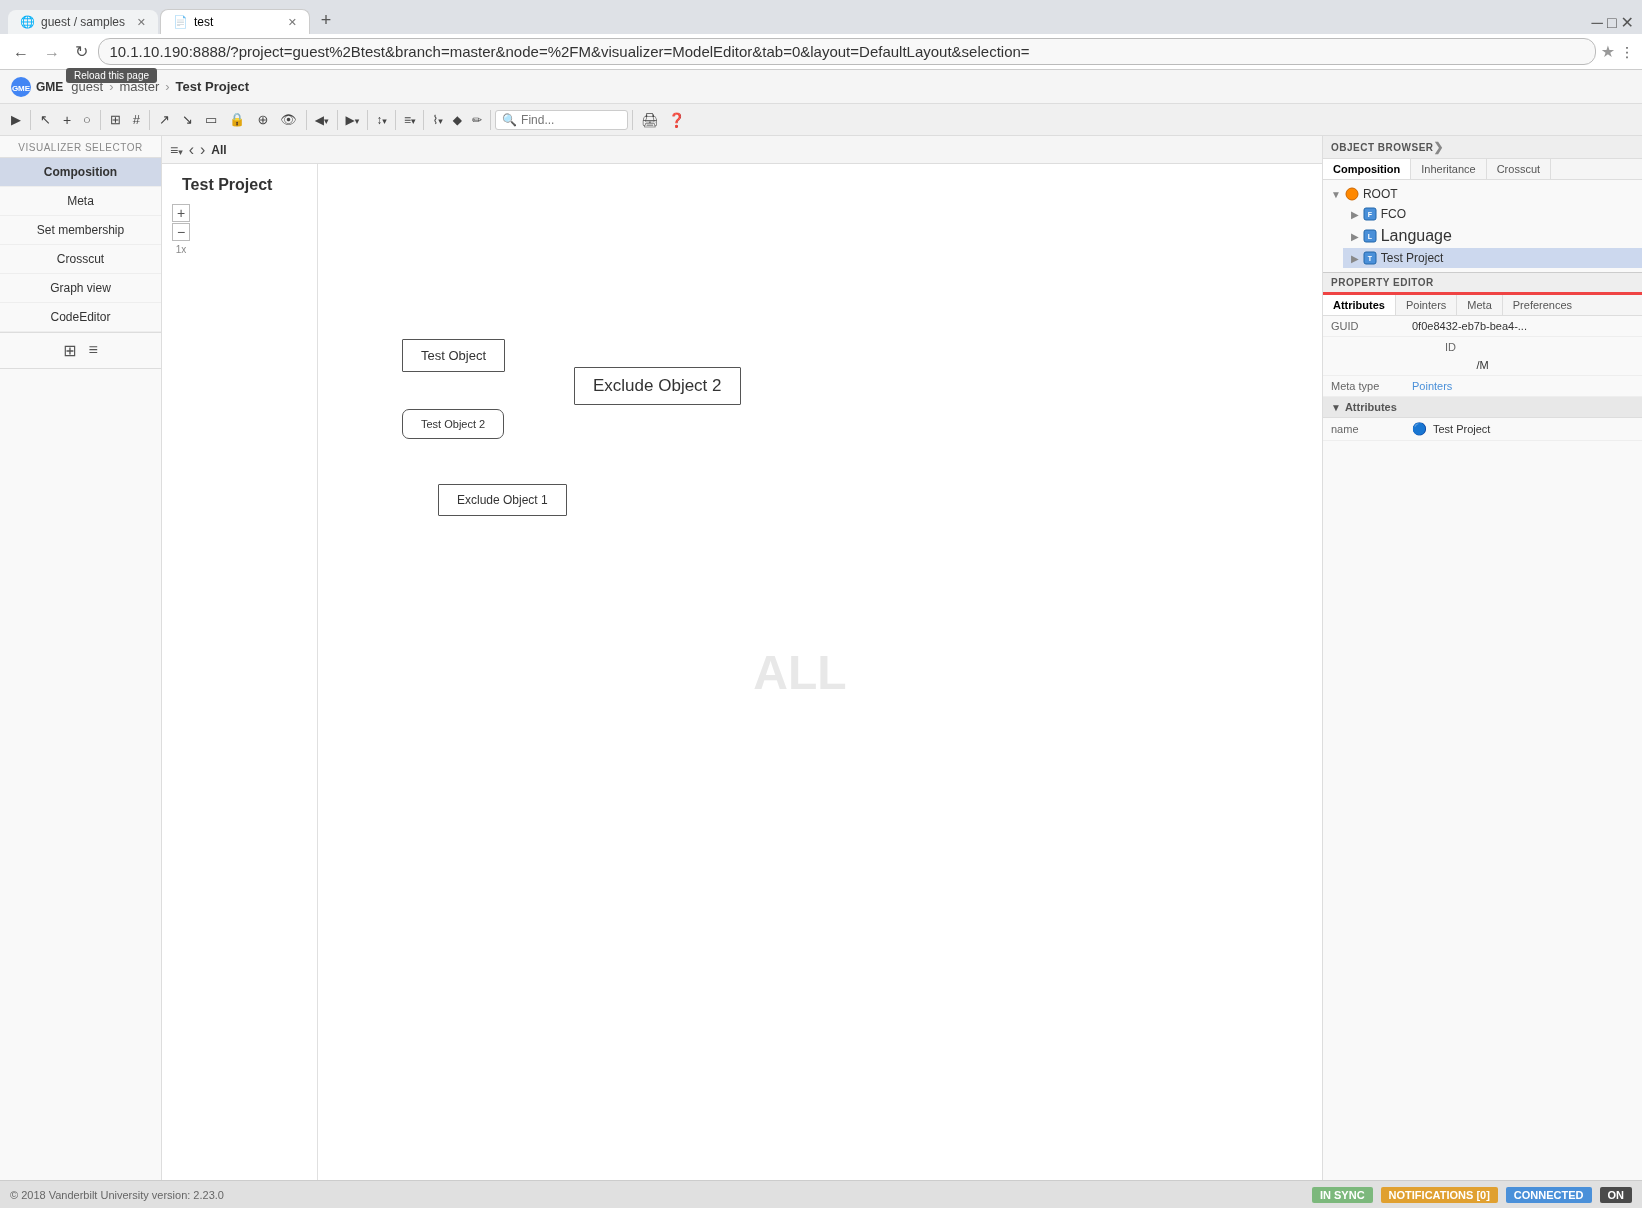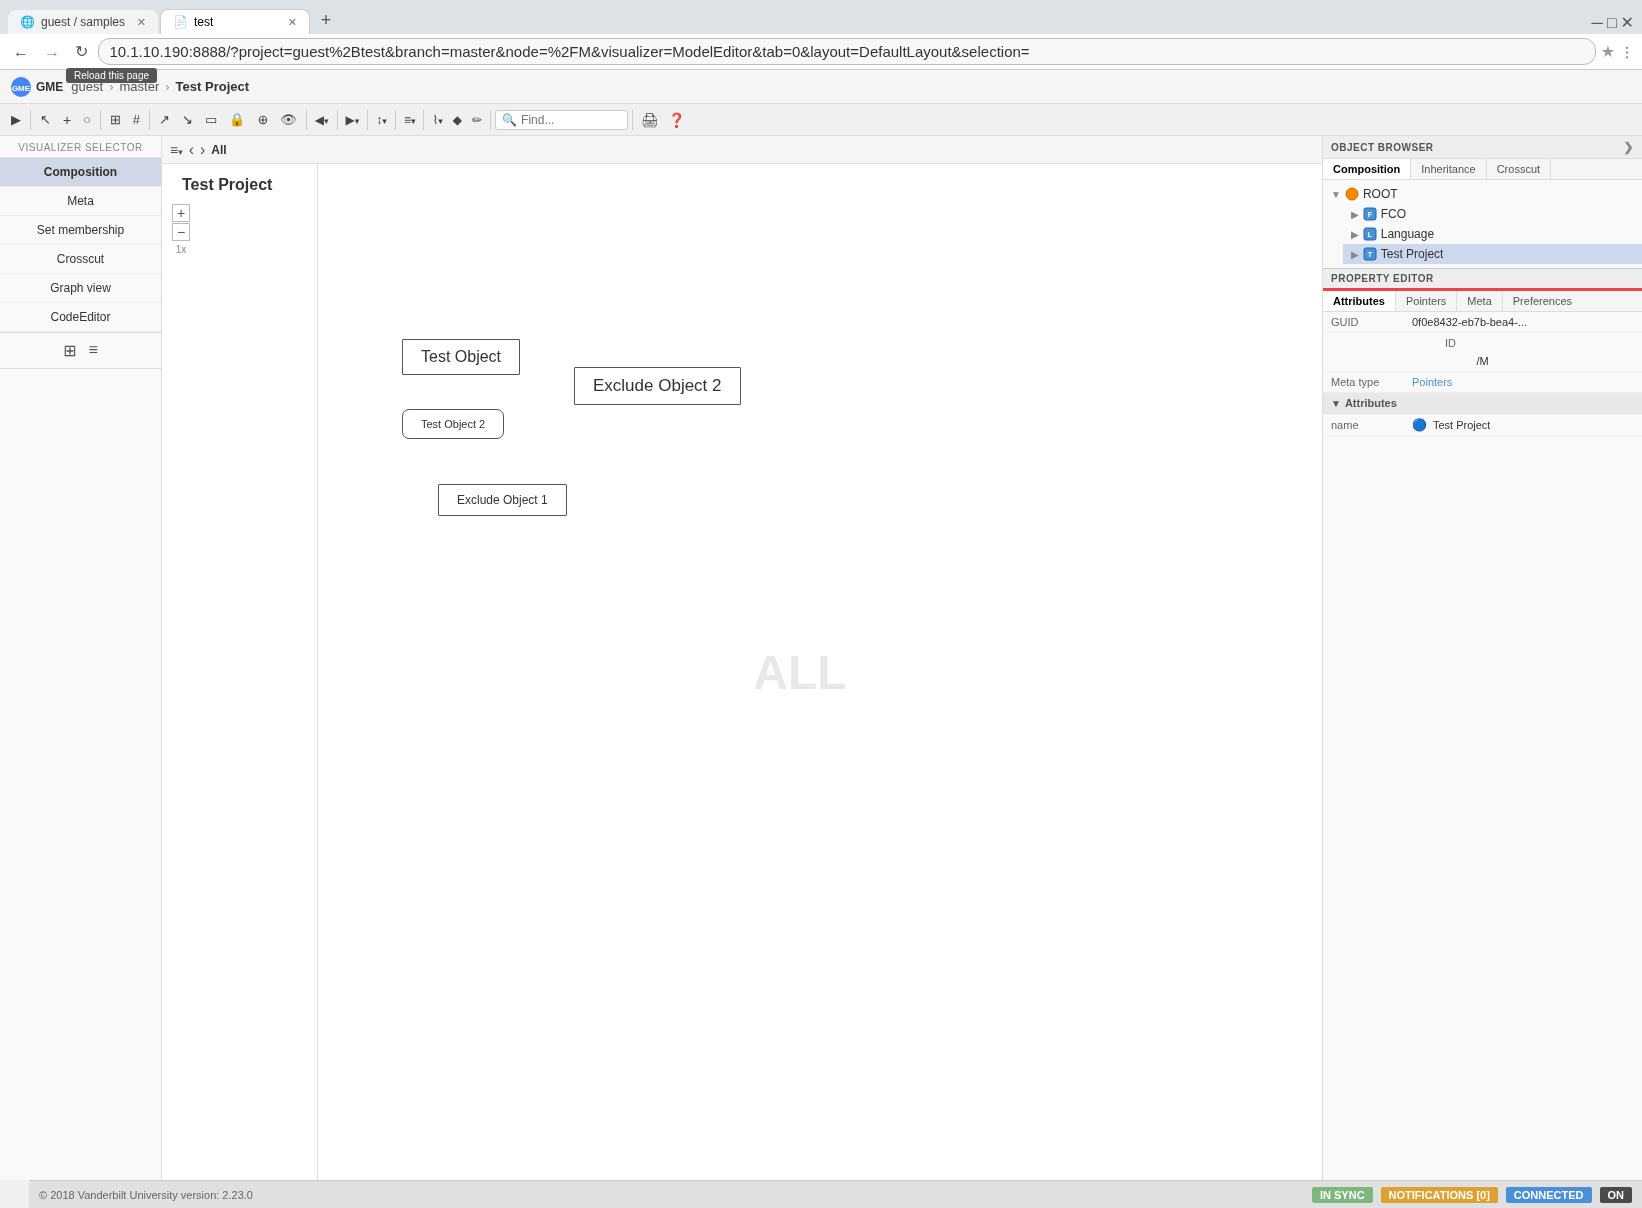--- a/index.html
+++ b/index.html
@@ -129,33 +129,33 @@
       <div style="position:absolute;top:12px;left:20px;font-size:16px;font-weight:bold;color:#333;">Test Project</div>
 
       <div style="position:absolute;top:40px;left:10px;display:flex;flex-direction:column;align-items:center;gap:1px;">
         <button style="width:18px;height:18px;background:#fff;border:1px solid #bbb;cursor:pointer;font-size:14px;display:flex;align-items:center;justify-content:center;color:#555;padding:0;">+</button>
         <button style="width:18px;height:18px;background:#fff;border:1px solid #bbb;cursor:pointer;font-size:14px;display:flex;align-items:center;justify-content:center;color:#555;padding:0;">−</button>
         <span style="font-size:10px;color:#888;margin-top:2px;">1x</span>
       </div>
 
       <div style="position:absolute;left:155px;top:0;bottom:0;width:1px;background:#e0e0e0;"></div>
 
-      <div style="position:absolute;top:175px;left:240px;border:1.5px solid #555;background:#fff;padding:8px 18px;font-size:16px;color:#333;cursor:pointer;border-radius:1px;">Test Object</div>
+      <div style="position:absolute;top:175px;left:240px;border:1.5px solid #555;background:#fff;padding:8px 18px;font-size:13px;color:#333;cursor:pointer;border-radius:1px;">Test Object</div>
       <div style="position:absolute;top:203px;left:412px;border:1.5px solid #555;background:#fff;padding:8px 18px;font-size:17px;color:#333;cursor:pointer;border-radius:1px;">Exclude Object 2</div>
       <div style="position:absolute;top:245px;left:240px;border:1.5px solid #555;background:#fff;padding:8px 18px;font-size:11px;color:#333;cursor:pointer;border-radius:7px;">Test Object 2</div>
       <div style="position:absolute;top:320px;left:276px;border:1.5px solid #555;background:#fff;padding:8px 18px;font-size:12px;color:#333;cursor:pointer;border-radius:1px;">Exclude Object 1</div>
 
       <div style="position:absolute;font-size:48px;color:#e8e8e8;font-weight:bold;top:50%;left:55%;transform:translate(-50%,-50%);pointer-events:none;">ALL</div>
     </div>
   </div>
 
   <div style="width:320px;background:#f9f9f9;border-left:1px solid #ddd;display:flex;flex-direction:column;flex-shrink:0;">
 
     <div style="border-bottom:1px solid #ccc;">
-      <div style="font-size:10px;font-weight:bold;text-transform:uppercase;letter-spacing:0.5px;color:#555;padding:4px 8px;background:#eeeeee;border-bottom:1px solid #ddd;display:flex;align-items:center;justify-content:space-between;">
+      <div style="font-size:10px;font-weight:bold;text-transform:uppercase;letter-spacing:0.5px;color:#555;padding:4px 8px;background:#eeeeee;border-bottom:1px solid #ddd;display:flex;align-items:center;justify-content:flex-start;">
         <span>OBJECT BROWSER</span>
         <span style="cursor:pointer;font-size:12px;color:#888;">❯</span>
       </div>
       <div style="display:flex;background:#f5f5f5;border-bottom:1px solid #ddd;">
         <div style="padding:4px 10px;font-size:11px;cursor:pointer;color:#000;border-right:1px solid #ddd;background:#fff;font-weight:bold;">Composition</div>
         <div style="padding:4px 10px;font-size:11px;cursor:pointer;color:#555;border-right:1px solid #ddd;">Inheritance</div>
         <div style="padding:4px 10px;font-size:11px;cursor:pointer;color:#555;border-right:1px solid #ddd;">Crosscut</div>
       </div>
       <div style="padding:4px 0;">
 
@@ -176,21 +176,21 @@
               </svg>
             <span style="font-size:12px;color:#333;">FCO</span>
           </div>
 
           <div style="display:flex;align-items:center;padding:3px 8px;font-size:12px;cursor:pointer;gap:4px;">
             <span style="font-size:10px;color:#888;">▶</span>
             <svg width="14" height="14" viewBox="0 0 14 14">
                 <rect x="1" y="1" width="12" height="12" fill="#4a90d9" stroke="#2266aa" stroke-width="1" rx="2"></rect>
                 <text x="7" y="10" text-anchor="middle" fill="white" font-size="7" font-weight="bold">L</text>
               </svg>
-            <span style="font-size:12px;color:#333;">Language</span>
+            <span style="font-size:16px;color:#333;">Language</span>
           </div>
 
           <div style="display:flex;align-items:center;padding:3px 8px;font-size:12px;cursor:pointer;gap:4px;background:#ccd8ee;">
             <span style="font-size:10px;color:#888;">▶</span>
             <svg width="14" height="14" viewBox="0 0 14 14">
                 <rect x="1" y="1" width="12" height="12" fill="#4a90d9" stroke="#2266aa" stroke-width="1" rx="2"></rect>
                 <text x="7" y="10" text-anchor="middle" fill="white" font-size="7" font-weight="bold">T</text>
               </svg>
             <span style="font-size:12px;color:#333;">Test Project</span>
           </div>
@@ -226,19 +226,19 @@
       </div>
       <div style="display:flex;align-items:center;border-bottom:1px solid #eee;padding:4px 8px;gap:6px;">
         <span style="font-size:11px;color:#666;width:75px;flex-shrink:0;">name</span>
         <span style="font-size:12px;color:#4a90d9;">🔵</span>
         <span style="font-size:11px;color:#333;flex:1;">Test Project</span>
       </div>
     </div>
   </div>
 </div>
 
-<div style="display:flex;align-items:center;background:#e0e0e0;border-top:1px solid #ccc;padding:3px 10px;height:28px;gap:8px;font-size:11px;margin-left:29px;">
+<div style="display:flex;align-items:center;background:#e0e0e0;border-top:1px solid #ccc;padding:3px 10px;height:28px;gap:8px;font-size:11px;">
   <span style="margin-right:auto;color:#666;font-size:11px;">© 2018 Vanderbilt University  version: 2.23.0</span>
   <span style="padding:2px 8px;border-radius:2px;font-size:11px;font-weight:bold;color:#fff;background:#7cb87c;">IN SYNC</span>
   <span style="padding:2px 8px;border-radius:2px;font-size:11px;font-weight:bold;color:#fff;background:#e0a030;cursor:pointer;">NOTIFICATIONS [0]</span>
   <span style="padding:2px 8px;border-radius:2px;font-size:11px;font-weight:bold;color:#fff;background:#4a90d9;">CONNECTED</span>
   <span style="padding:2px 8px;border-radius:2px;font-size:11px;font-weight:bold;color:#fff;background:#4a4a4a;cursor:pointer;">ON</span>
 </div>
 
 </body></html>

